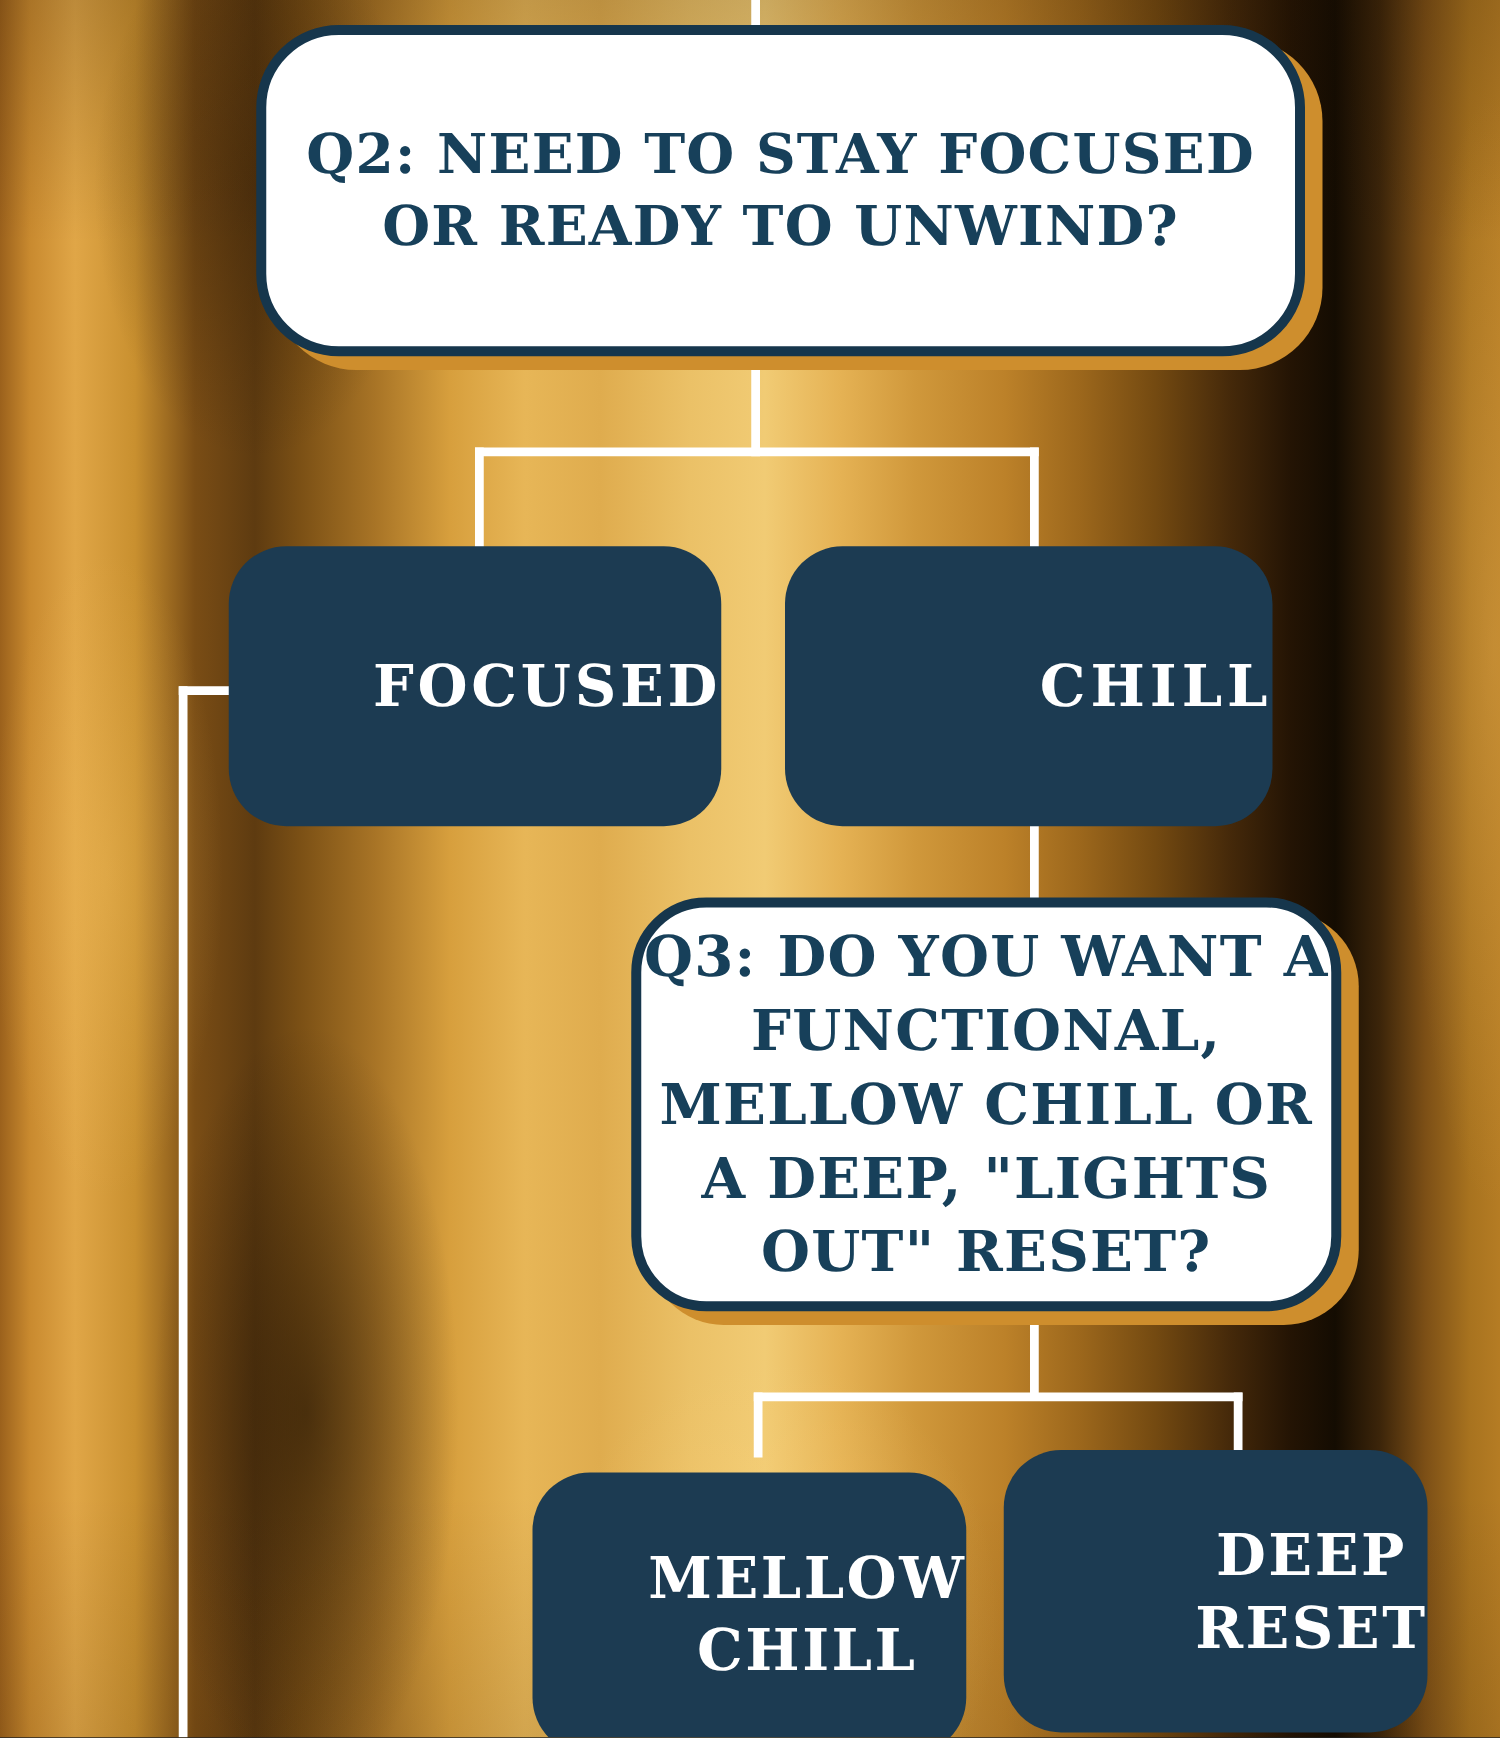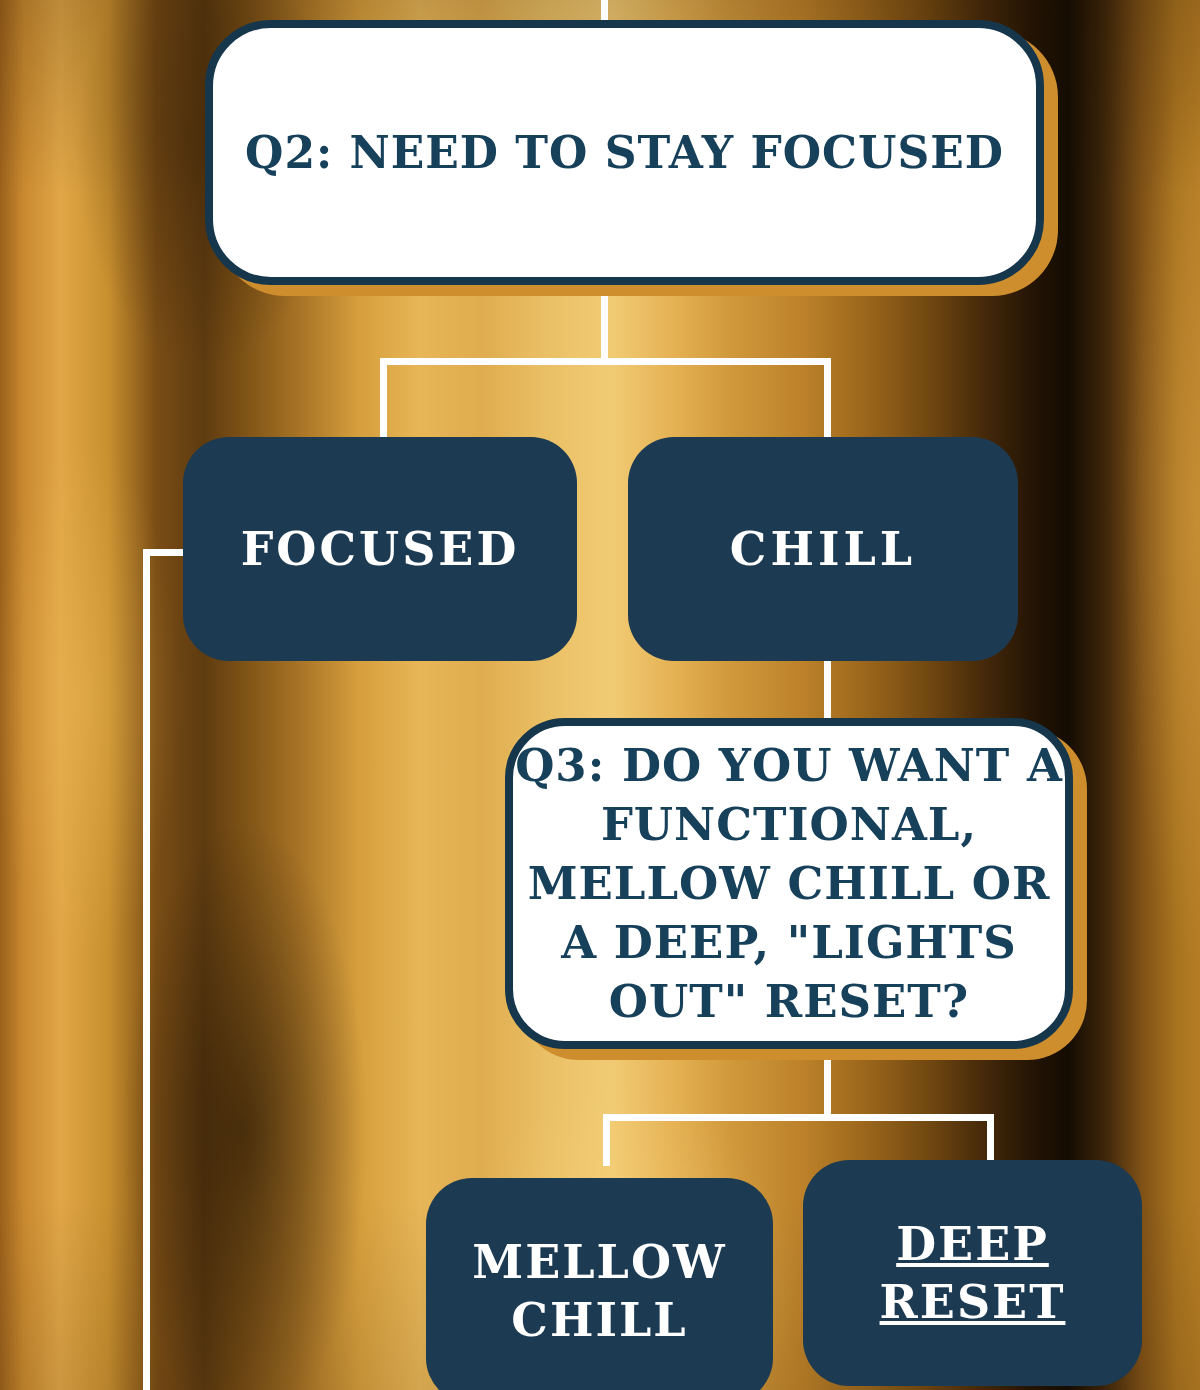--- a/index.html
+++ b/index.html
@@ -25,32 +25,32 @@
     position:absolute;box-sizing:border-box;
     background:var(--question-fill,#ffffff);
     border:8px solid var(--question-border,#16364c);
     box-shadow:14px 11px 0 var(--drop-shadow-gold,#ce8e2d);
     display:flex;align-items:center;justify-content:center;text-align:center;
     color:var(--question-text,#17405a);font-weight:bold;
   }
   .abox{
     position:absolute;box-sizing:border-box;border-radius:46px;
     background:var(--answer-fill,#1c3b52);
-    display:flex;align-items:center;justify-content:center;text-align:center;
+    display:flex;align-items:center;justify-content:flex-end;text-align:center;
     color:var(--answer-text,#ffffff);font-weight:bold;
   }
   .txt span{display:block;}
   .q2{left:177px;top:20px;width:839px;height:265px;border-radius:66px;
       font-size:44px;line-height:58px;letter-spacing:1px;margin-left:28px;}
   .q3{left:505px;top:718px;width:568px;height:331px;border-radius:60px;
       font-size:45px;line-height:59px;letter-spacing:1px;}
   .focused{left:183px;top:437px;width:394px;height:224px;font-size:46px;letter-spacing:3px;}
   .unwind {left:628px;top:437px;width:390px;height:224px;font-size:46px;letter-spacing:4px;}
   .mellow {left:426px;top:1160px;width:347px;height:226px;font-size:46px;line-height:58px;letter-spacing:2px;margin-top:18px;}
-  .deep   {left:803px;top:1160px;width:339px;height:226px;font-size:46px;line-height:58px;letter-spacing:2px;text-decoration:underline;}
+  .deep   {left:803px;top:1160px;width:339px;height:226px;font-size:46px;line-height:58px;letter-spacing:2px;}
 
   .c-top        {left:601px;top:0;      width:7px;height:22px;}
   .c-q2-down    {left:601px;top:283px;  width:7px;height:82px;}
   .c-branch1    {left:380px;top:358px;  width:451px;height:7px;}
   .c-drop-foc   {left:380px;top:358px;  width:7px;height:85px;}
   .c-drop-unw   {left:824px;top:358px;  width:7px;height:85px;}
   .c-elbow-h    {left:143px;top:549px;  width:47px;height:7px;}
   .c-elbow-v    {left:143px;top:549px;  width:7px;height:841px;}
   .c-unw-q3     {left:824px;top:652px;  width:7px;height:70px;}
   .c-q3-down    {left:824px;top:1040px; width:7px;height:80px;}
@@ -72,20 +72,21 @@
   <div class="cline c-elbow-v"></div>
   <div class="cline c-unw-q3"></div>
   <div class="cline c-q3-down"></div>
   <div class="cline c-branch2"></div>
   <div class="cline c-drop-mel"></div>
   <div class="cline c-drop-deep"></div>
 
   <div class="qbox q2">
     <div class="txt">
       <span>Q2: NEED TO STAY FOCUSED</span>
+      <span>OR READY TO UNWIND?</span>
     </div>
   </div>
 
   <div class="abox focused">
     <div class="txt">
       <span>FOCUSED</span>
     </div>
   </div>
 
   <div class="abox unwind">

